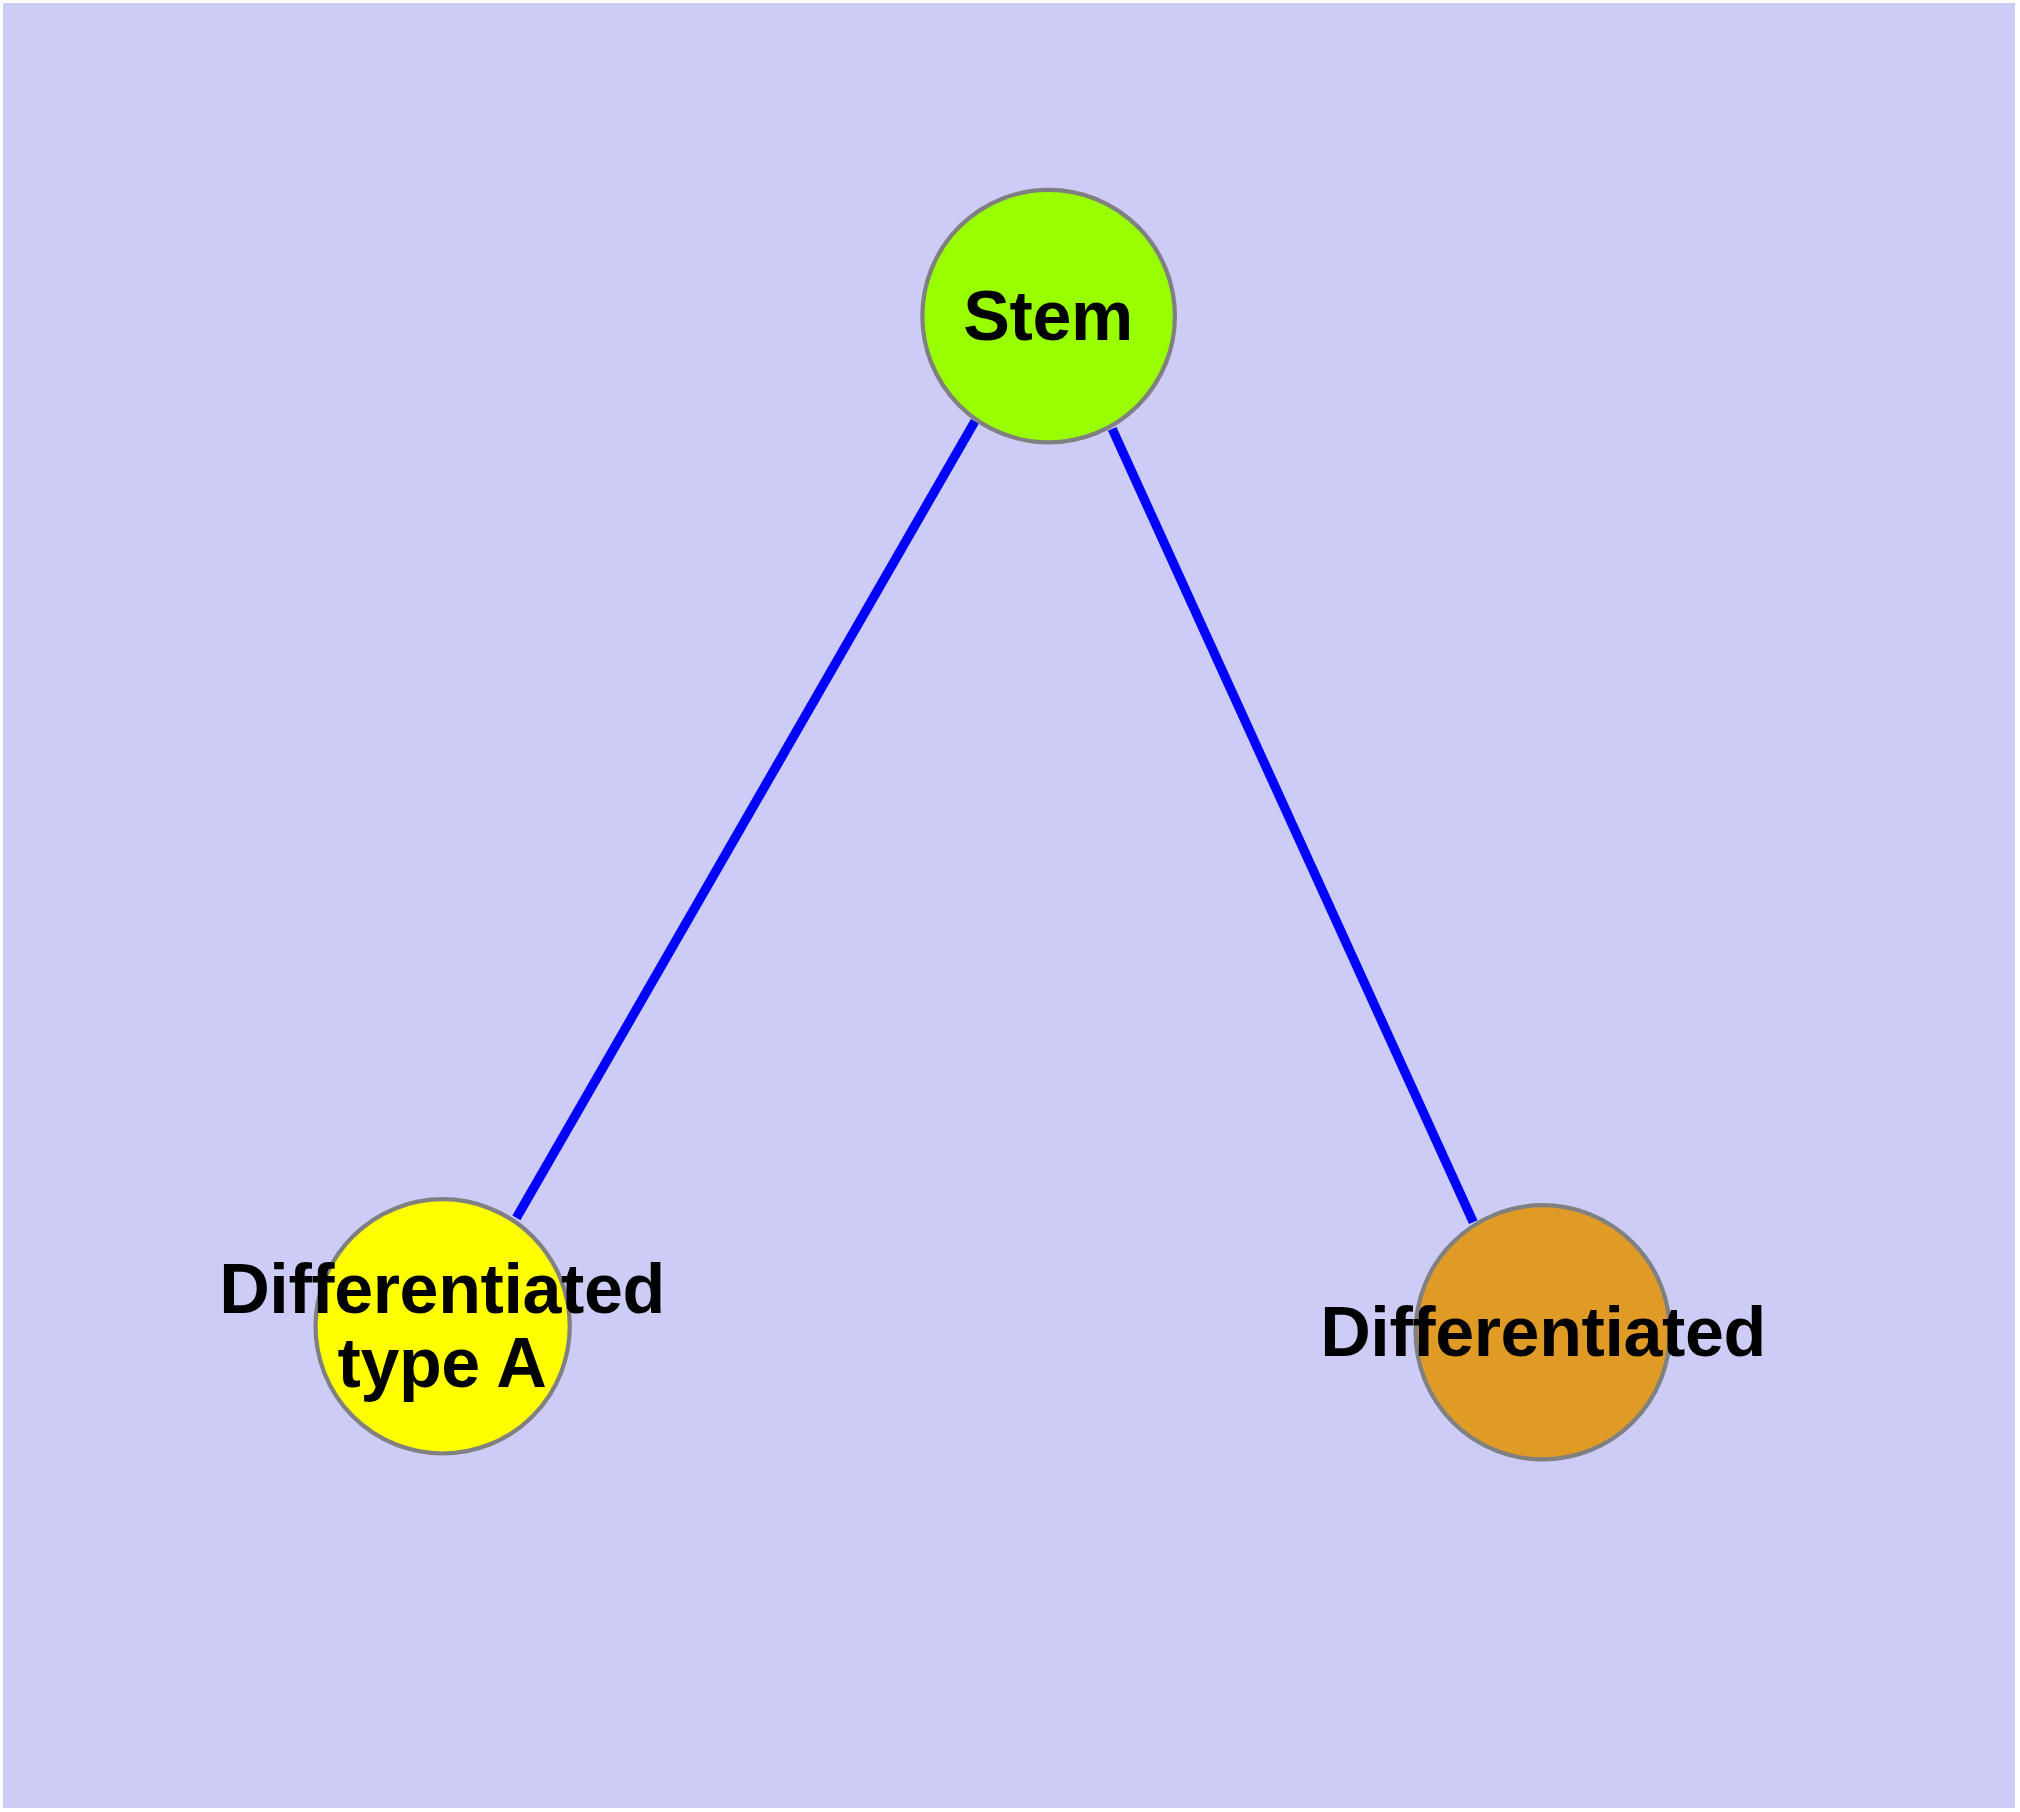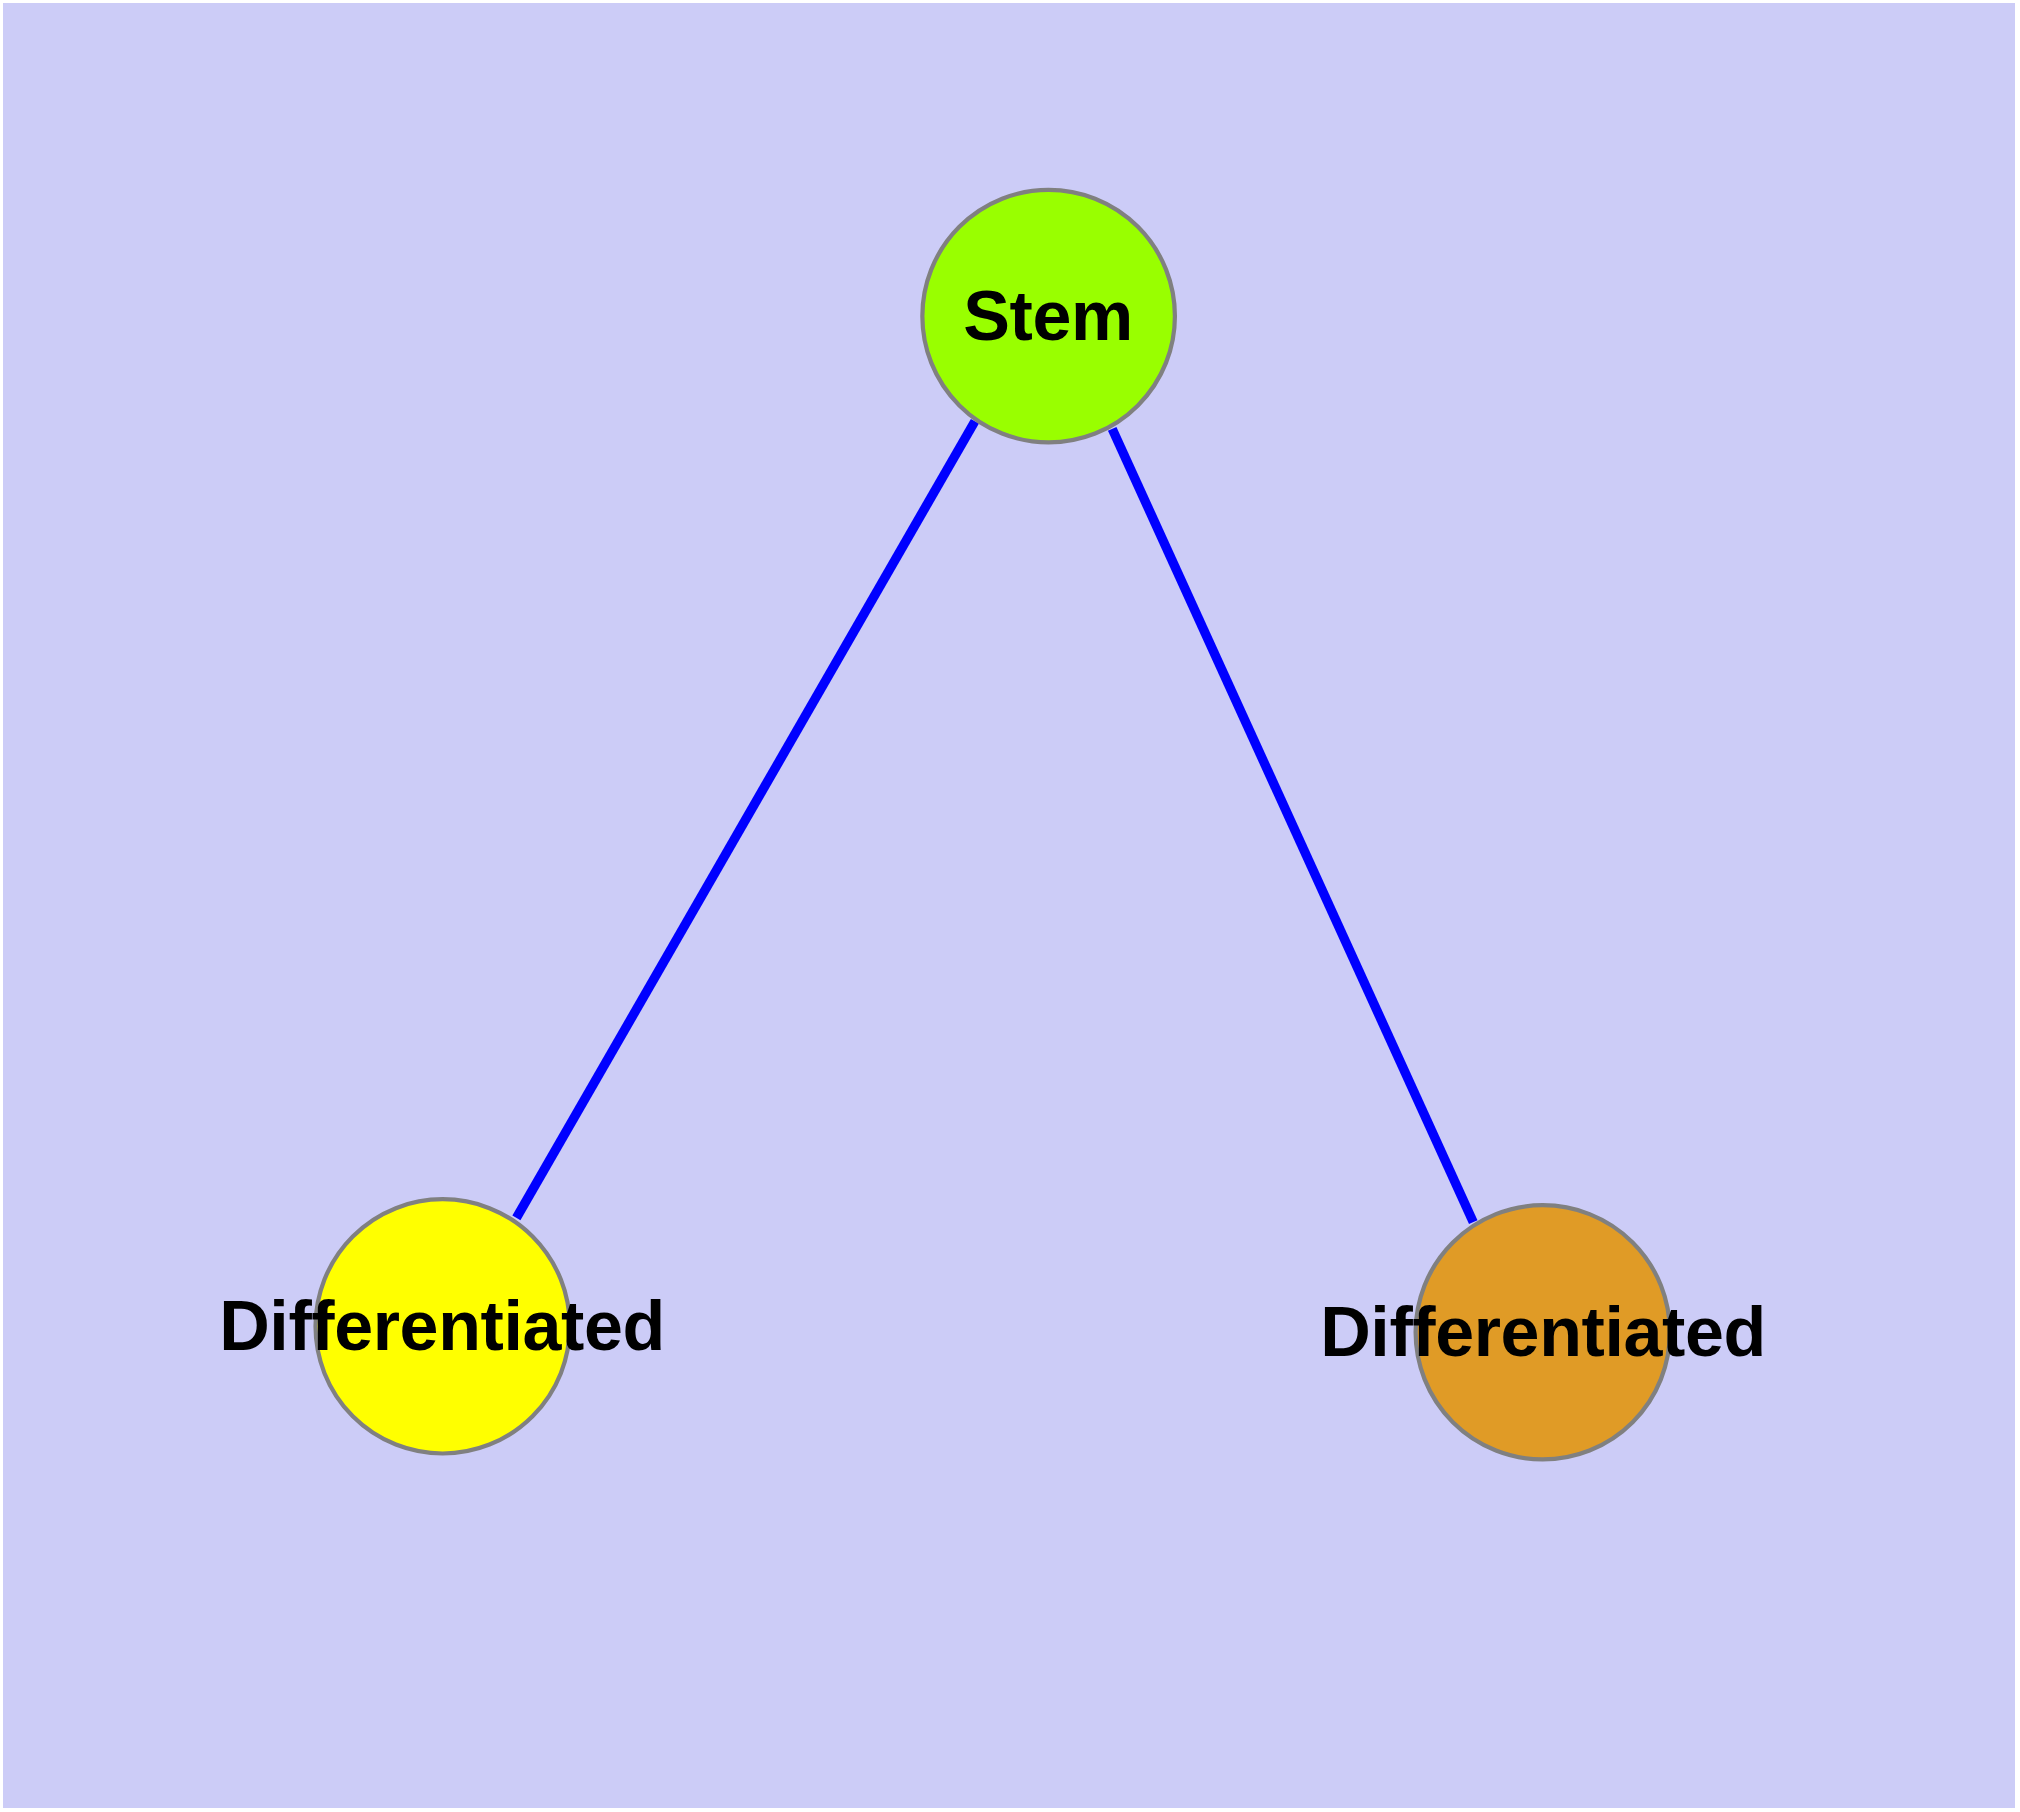--- a/index.html
+++ b/index.html
@@ -62,18 +62,18 @@
 
     <g>
       <circle cx="1237" cy="373" r="149" fill="#99ff00" stroke="#808080" stroke-width="5"></circle>
       <circle cx="522" cy="1565" r="150" fill="#ffff00" stroke="#808080" stroke-width="5"></circle>
       <circle cx="1820" cy="1572" r="150" fill="#e09b26" stroke="#808080" stroke-width="5"></circle>
     </g>
   </svg>
 
   <div class="node-label label-stem" style="left:1048px; top:316px;">Stem</div>
 
-  <div class="node-label label-type-a" style="left:442px; top:1326px;"><span>Differentiated</span><br></div>
+  <div class="node-label label-type-a" style="left:442px; top:1326px;"><span>Differentiated</span><br><span>type A</span></div>
 
   <div class="node-label label-type-b" style="left:1543px; top:1332px;"><span>Differentiated</span><br></div>
 
 </div>
 
 
 </body></html>

